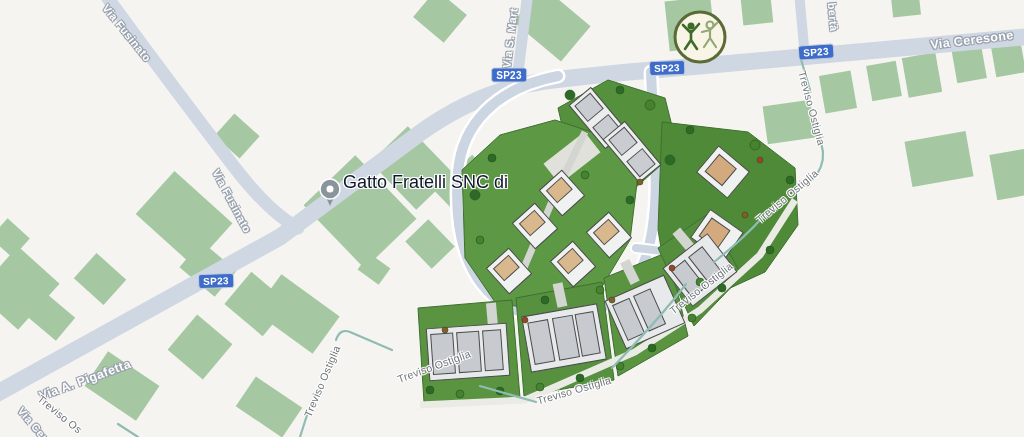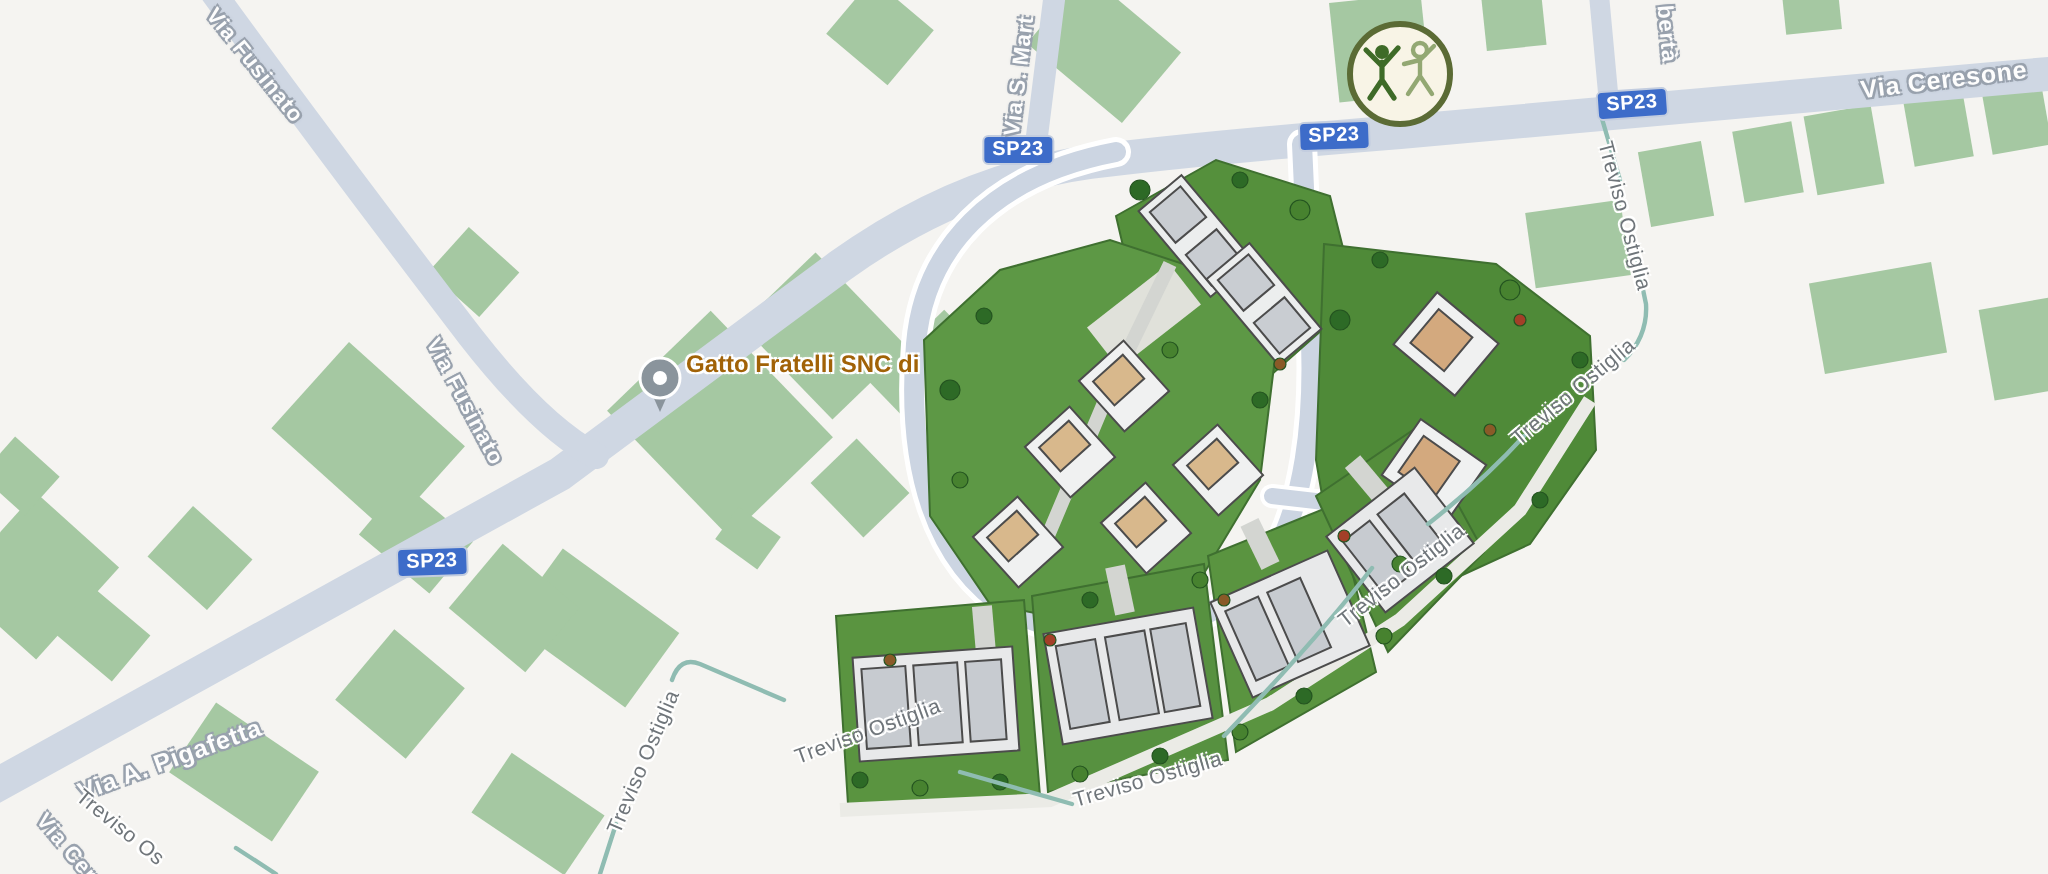--- a/index.html
+++ b/index.html
@@ -10,21 +10,21 @@
   .road-label{
     color:#fdfdfd;font-weight:bold;font-size:11px;letter-spacing:.4px;
     text-shadow:-1px -1px 0 #98a1ad,1px -1px 0 #98a1ad,-1px 1px 0 #98a1ad,1px 1px 0 #98a1ad,0 0 2px #98a1ad;
   }
   .road-label.big{font-size:12.5px;}
   .path-label{
     color:#6f757a;font-size:10.5px;letter-spacing:.3px;
     text-shadow:-1px -1px 0 #fff,1px -1px 0 #fff,-1px 1px 0 #fff,1px 1px 0 #fff,0 0 2px #fff;
   }
   .poi-label{
-    color:#a16207;font-size:12px;font-weight:bold;line-height:15px;
+    color:#0f172a;font-size:18px;font-weight:normal;line-height:15px;
     text-shadow:-1px -1px 0 #fff,1px -1px 0 #fff,-1px 1px 0 #fff,1px 1px 0 #fff,0 0 2px #fff;
   }
   .badge{
     position:absolute;background:#3d6cc9;color:#fff;font-weight:bold;font-size:10px;
     padding:1px 4px 1px 4px;border-radius:3px;border:1px solid #c3cddf;letter-spacing:.3px;line-height:11px;
   }
 </style>
 </head>
 <body>
 

